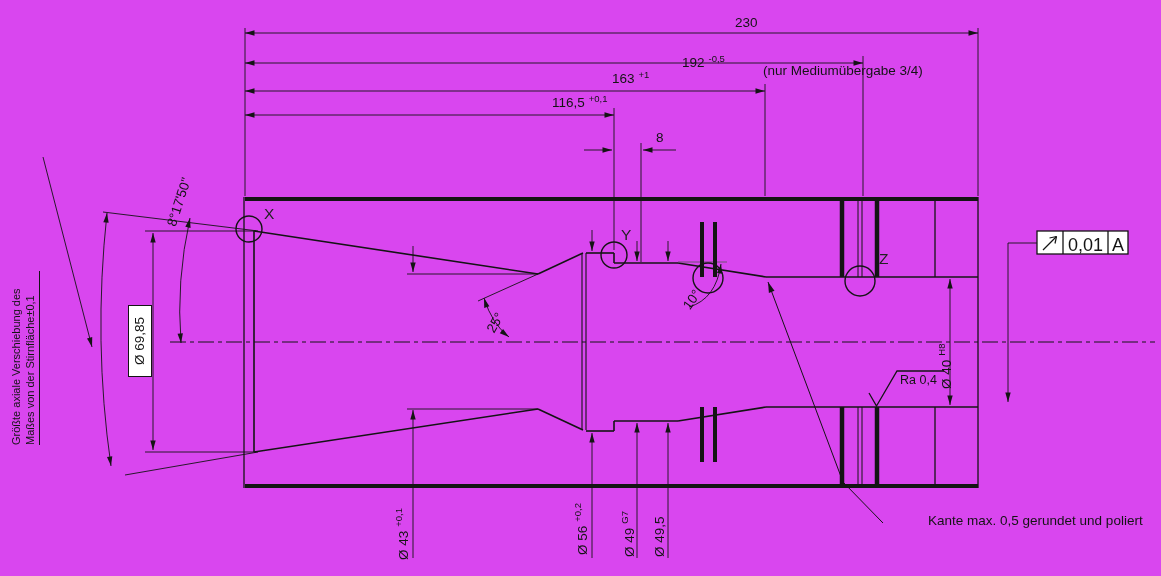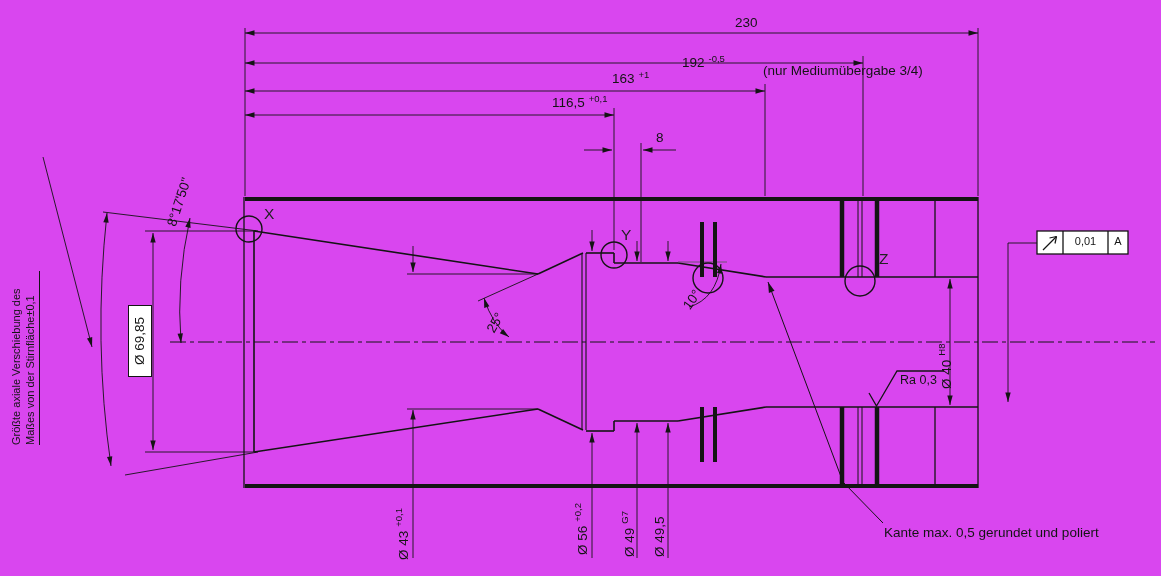--- a/index.html
+++ b/index.html
@@ -10,21 +10,21 @@
   #linework{position:absolute;left:0;top:0;}
   .lbl{position:absolute;white-space:nowrap;font-size:13.5px;color:#141414;line-height:1;}
   .lbl .tol{display:inline-block;font-size:9.5px;transform:translateY(-5px);margin-left:4px;}
   .small{font-size:12.5px;}
   .marker{font-size:15.5px;color:#222;}
   .rot{position:absolute;display:flex;align-items:center;}
   .rot.r90{transform:rotate(-90deg);}
   .boxed{border:1.3px solid #141414;justify-content:center;background:#fff;}
   .note-block{position:absolute;transform:rotate(-90deg);font-size:11px;line-height:1.3;color:#141414;}
   .note-block .nline2{border-bottom:1px solid #141414;padding-bottom:1px;}
-  .fcf-text{position:absolute;text-align:center;font-size:11px;}
+  .fcf-text{position:absolute;text-align:center;font-size:18px;}
 </style>
 </head>
 <body>
 
 <div id="canvas">
 
   <svg id="linework" width="1161" height="576" viewBox="0 0 1161 576">
     <defs>
       <marker id="ae" viewBox="0 0 10 6" refX="9.6" refY="3" markerWidth="11.5" markerHeight="7" orient="auto" markerUnits="strokeWidth">
         <path d="M0.4,0.4 L9.6,3 L0.4,5.6 z" fill="#141414"></path>
@@ -221,20 +221,20 @@
   <div class="rot r90 lbl" style="left:908px;top:342px;width:78px;height:16px;">
     <span>Ø 40</span>
       <span class="tol">H8</span>
   </div>
 
   <div class="note-block" style="left:-63px;top:343px;width:174px;height:30px;">
     <div class="nline1">Größte axiale Verschiebung des</div>
     <div class="nline2">Maßes von der Stirnfläche±0,1</div>
   </div>
 
-  <div class="lbl small" style="left:900px;top:374px;">Ra 0,3</div>
-
-  <div class="lbl" style="left:884px;top:514px;margin-top:12px;">Kante max. 0,5 gerundet und poliert</div>
+  <div class="lbl small" style="left:900px;top:374px;">Ra 0,4</div>
+
+  <div class="lbl" style="left:928px;top:514px;">Kante max. 0,5 gerundet und poliert</div>
 
   <div class="fcf-text" style="left:1063px;top:235px;width:45px;">0,01</div>
   <div class="fcf-text" style="left:1108px;top:235px;width:20px;">A</div>
 
 </div>
 
 </body></html>

